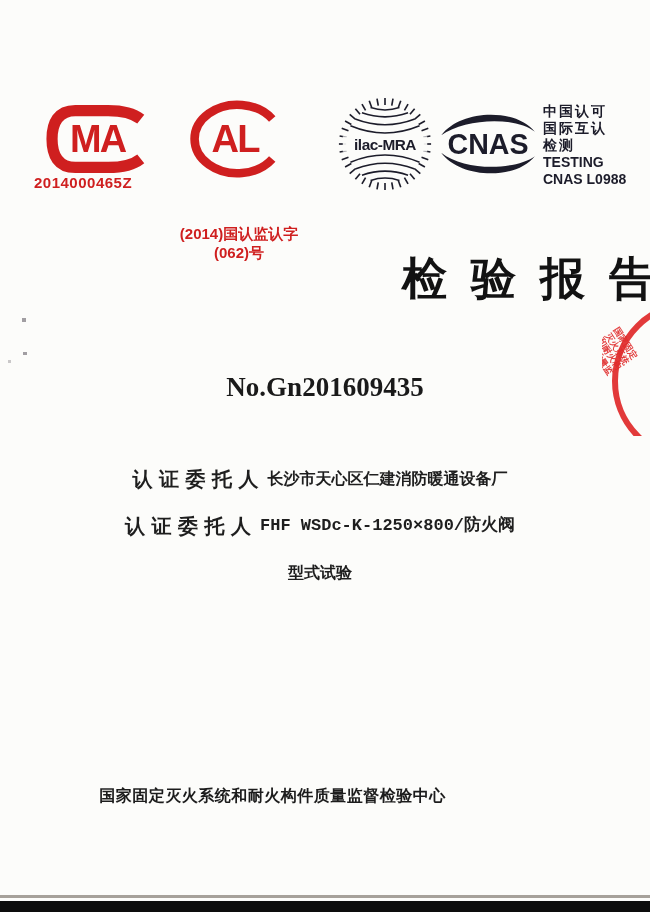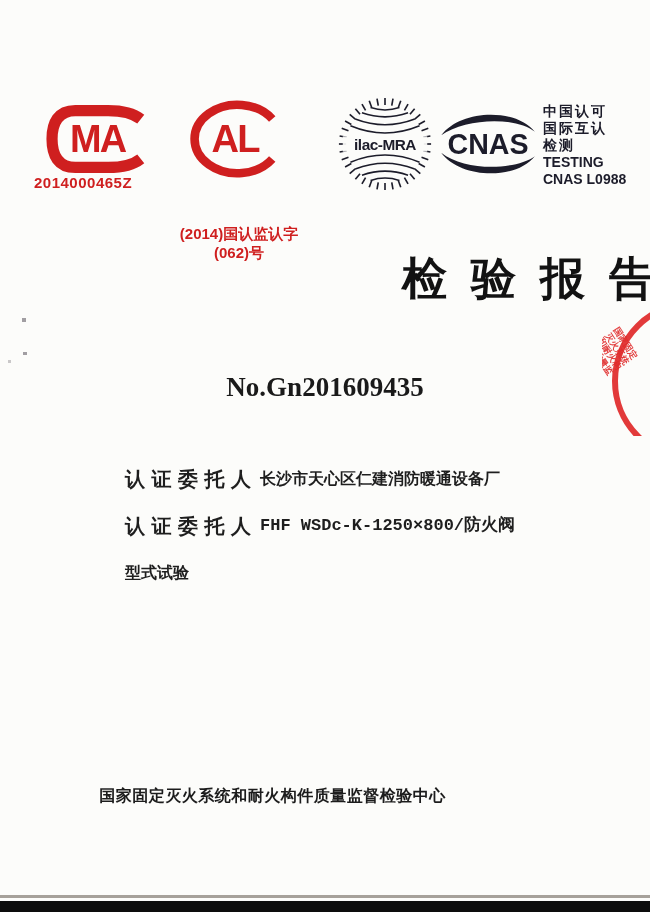--- a/index.html
+++ b/index.html
@@ -18,21 +18,21 @@
   .cnas-text div{font-size:14px;line-height:17px;white-space:nowrap;}
   .cnas-text .cjk{letter-spacing:2px;}
 
   
   .title{position:absolute;left:0;top:244px;width:650px;text-align:right;
          font-size:45px;line-height:70px;font-weight:900;color:#121212;
          letter-spacing:24px;text-indent:24px;white-space:nowrap;padding-left:28px;}
   .report-no{position:absolute;left:0;top:372px;width:650px;text-align:center;
          font-family:"Liberation Serif",serif;font-size:27px;font-weight:700;color:#1a1a1a;}
   .fields{position:absolute;left:125px;top:464px;}
-  .frow{display:flex;line-height:30px;margin-bottom:17px;}
+  .frow{display:flex;line-height:30px;margin-bottom:17px;justify-content:center;}
   .flabel{width:126px;margin-right:9px;font-size:20px;font-weight:600;color:#1e1e1e;
           text-align:justify;text-align-last:justify;}
   .fvalue{font-size:16px;font-weight:600;color:#1e1e1e;white-space:nowrap;}
   .fvalue.mono{font-family:"Liberation Mono",monospace;font-size:17px;font-weight:700;line-height:30px;}
   .issuer{position:absolute;left:0;top:786px;width:545px;text-align:center;
           font-size:16px;font-weight:700;color:#1c1c1c;letter-spacing:.5px;}
 
   
   .stamp-clip{position:absolute;left:602px;top:294px;width:48px;height:142px;overflow:hidden;}
   .stamp-circle{position:absolute;left:10px;top:6px;width:150px;height:150px;

